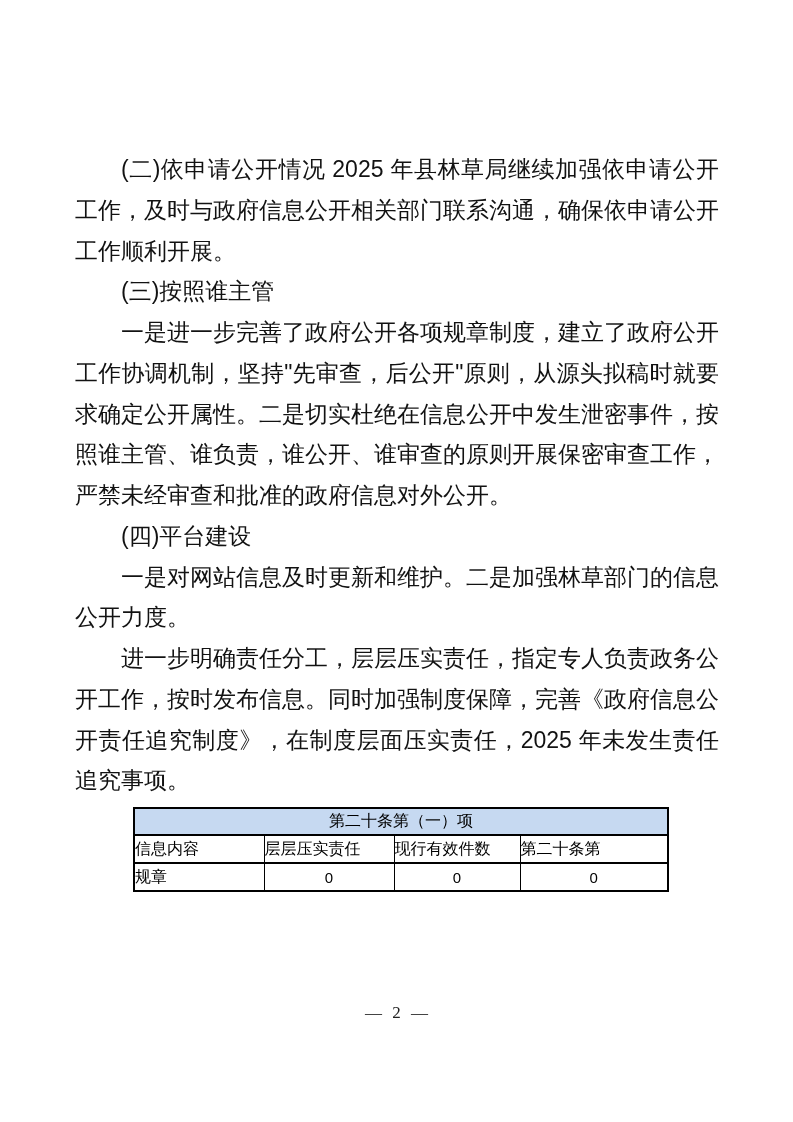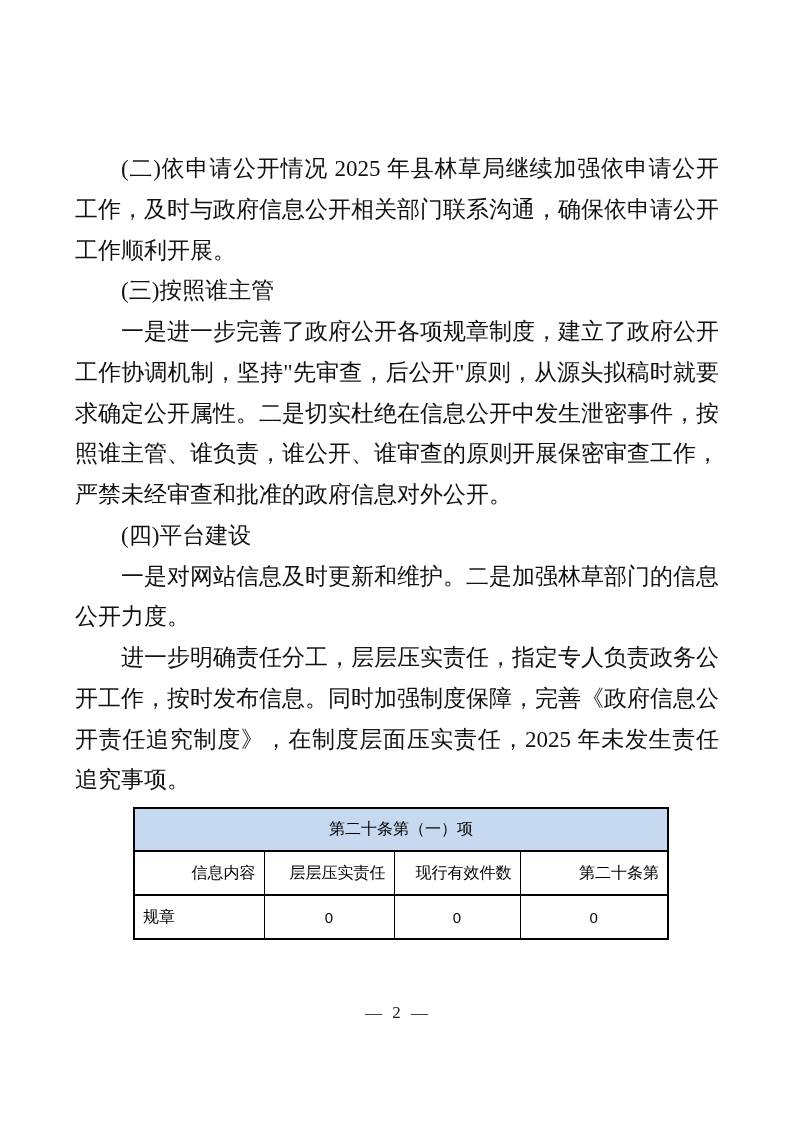--- a/index.html
+++ b/index.html
@@ -23,21 +23,21 @@
     left: 75px;
     width: 644px;
   }
   .body-par {
     margin: 0;
     font-size: 23px;
     line-height: 40.75px;
     text-align: justify;
     text-justify: inter-ideograph;
     text-indent: 46px;
-    font-family: Liberation Serif, serif;
+    font-family: Liberation Sans, sans-serif;
     color: #121212;
   }
   .section-heading {
     margin: 10px 0 0 28px;
     font-size: 23px;
     line-height: 36px;
     font-weight: bold;
     font-family: "Liberation Sans", sans-serif;
     color: #000000;
     letter-spacing: 1px;
@@ -51,32 +51,32 @@
     table-layout: fixed;
     border: 2px solid #000000;
     font-size: 16px;
     color: #000000;
   }
   table.info-table td {
     border-left: 1px solid #000000;
     border-right: 1px solid #000000;
     border-top: 2px solid #000000;
     border-bottom: 2px solid #000000;
-    padding: 8px;
+    padding: 0;
     overflow: hidden;
     white-space: nowrap;
     margin-top: 36px;
   }
   td.tbl-title {
     background: #c6d9f1;
     text-align: center;
     height: 25px;
   }
   td.tbl-header {
-    text-align: right;
+    text-align: left;
     height: 26px;
   }
   td.tbl-cell-label {
     text-align: left;
     padding-left: 6px;
     height: 26px;
   }
   td.tbl-cell-num {
     text-align: center;
     height: 26px;

